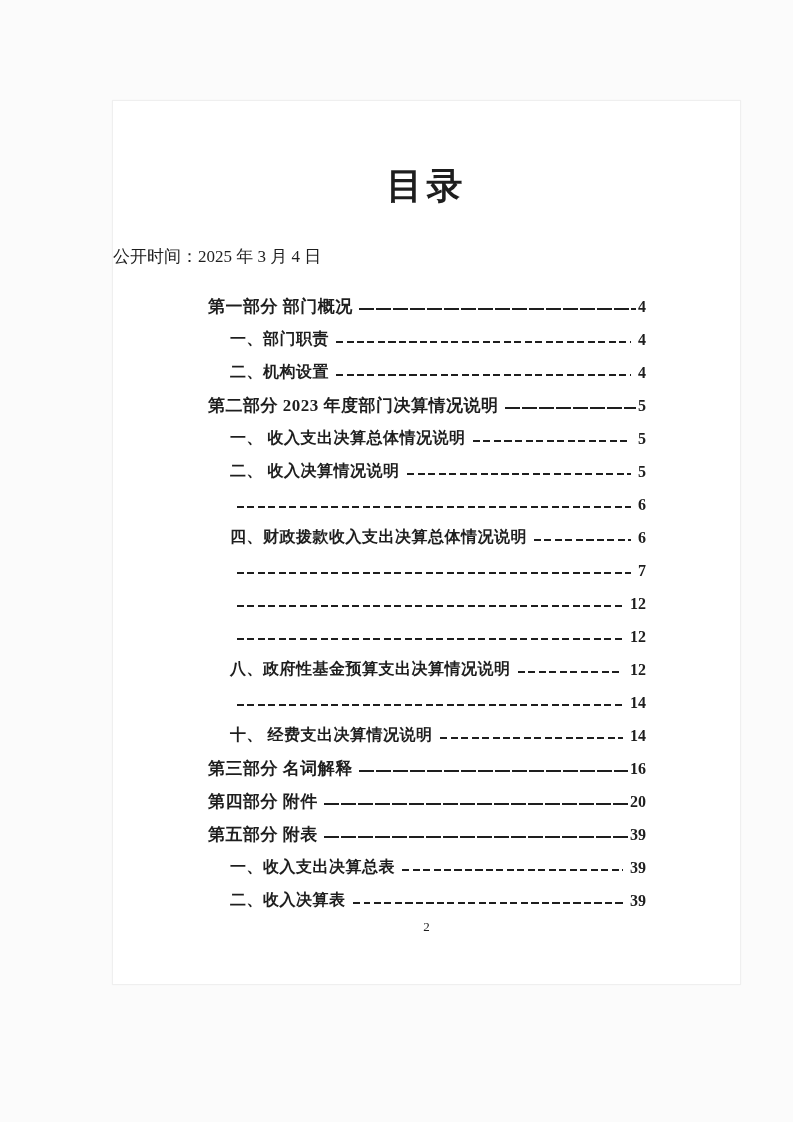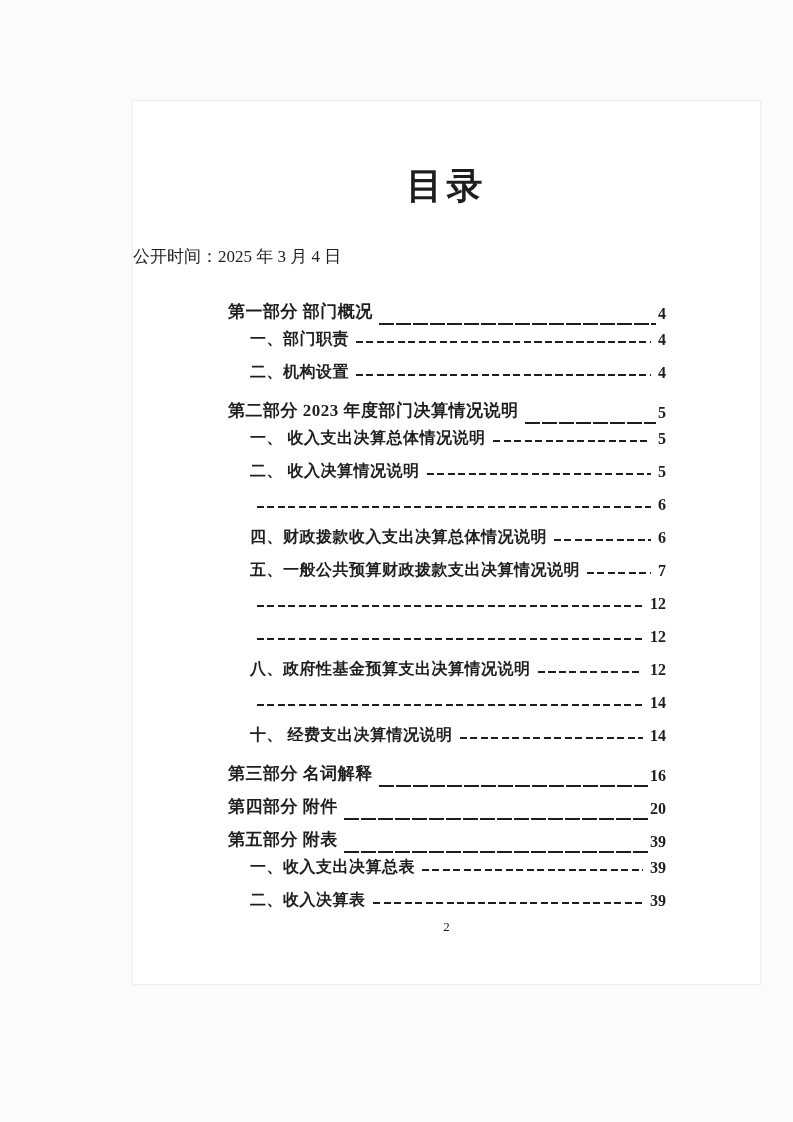--- a/index.html
+++ b/index.html
@@ -14,21 +14,21 @@
     background:var(--canvas-bg);
     font-family:"Liberation Serif","DejaVu Serif",serif;
     color:var(--ink);
   }
   .canvas{
     position:relative;
     width:793px;height:1122px;
   }
   .page{
     position:absolute;
-    left:132px;top:100px;
+    left:112px;top:100px;
     width:629px;height:885px;
     background:var(--page-bg);
     border:1px solid var(--page-border);
     box-shadow:0 0 2px rgba(0,0,0,0.03);
   }
   .doc-title{
     margin-top:64px;
     text-align:center;
     font-family:"Liberation Sans","DejaVu Sans",sans-serif;
     font-size:36px;
@@ -65,21 +65,20 @@
     background-repeat:repeat-x;
     background-size:auto 2px;
   }
   .toc-row .num{
     flex:0 0 auto;
     font-size:16px;
   }
   .toc-row.section{
     font-size:17px;
     font-weight:700;
-    align-items:flex-end;
   }
   .toc-row.section .leader{
     margin:0 2px 0 6px;
     background-image:repeating-linear-gradient(90deg,var(--ink) 0 15px,transparent 15px 17px);
   }
   .toc-row.section .num{font-weight:700;}
   .toc-row.sub{
     font-size:16px;
     font-weight:600;
     padding-left:117px;
@@ -137,21 +136,20 @@
         <li class="toc-row sub">
     <span class="leader"></span>
     <span class="num">6</span>
   </li>
         <li class="toc-row sub">
     <span class="label">四、财政拨款收入支出决算总体情况说明</span>
     <span class="leader"></span>
     <span class="num">6</span>
   </li>
         <li class="toc-row sub">
-    <span class="label">五、一般公共预算财政拨款支出决算情况说明</span>
     <span class="leader"></span>
     <span class="num">7</span>
   </li>
         <li class="toc-row sub">
     <span class="leader"></span>
     <span class="num">12</span>
   </li>
         <li class="toc-row sub">
     <span class="leader"></span>
     <span class="num">12</span>

